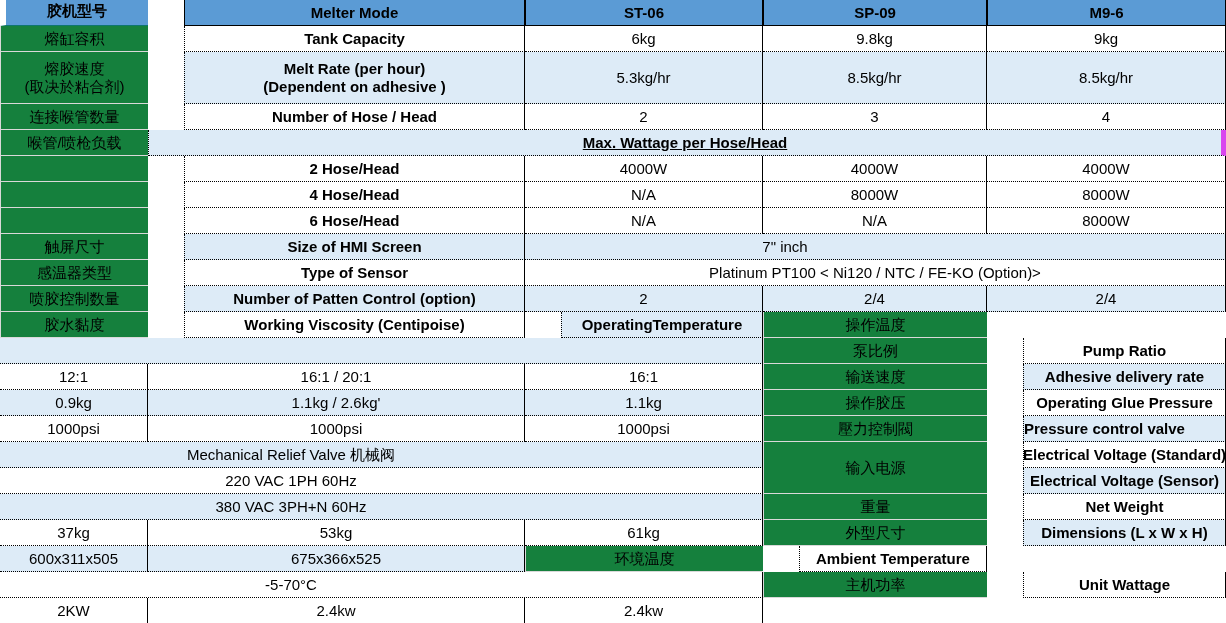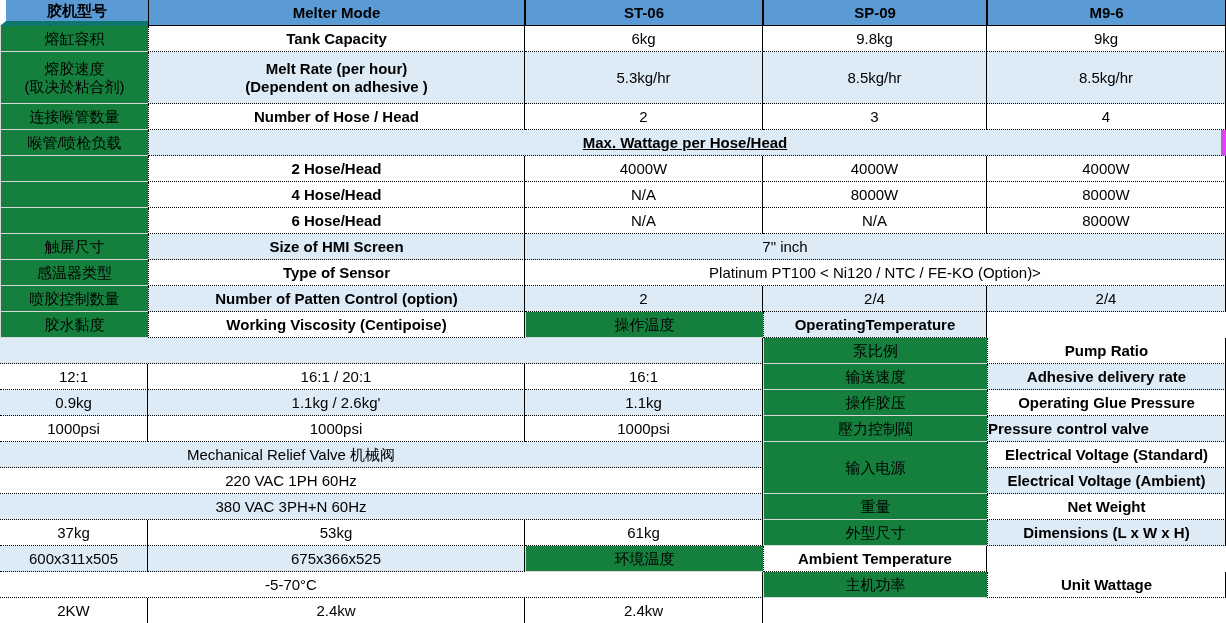--- a/index.html
+++ b/index.html
@@ -16,27 +16,27 @@
     display:flex; flex-direction:column; align-items:center; justify-content:center;
     font-size:15px; line-height:1.15; text-align:center;
     overflow:hidden; white-space:nowrap;
   }
   
   .cn{ border-left:1px solid #d9d9d9; border-bottom:1px solid #d9d9d9; background:#15803d; }
   
   .lbl{ font-weight:bold; border-left:1px dotted #000; border-bottom:1px dotted #000; }
   
   .val{ border-bottom:1px dotted #000; border-right:1px solid #000;text-align:center; }
-  .lbl{ border-right:1px solid #000; }
+  .lbl{ border-right:1px solid #000;margin-left:36px; }
   .span3{ grid-column:span 3; }
   .full{ grid-column:2 / 6; font-weight:bold; border-left:1px dotted #000; border-right:5px solid #d946ef; border-bottom:1px dotted #000;text-decoration:underline; }
   .alt{ background:#DDEBF7; }
   .hdr{ background:#5B9BD5; font-weight:bold; border-bottom:1px solid #000; }
   .hdr.lbl,.hdr.val{ border-left:1px solid #000; border-right:1px solid #000; border-bottom:1px solid #000; }
-  .hdr.cn{ border-left:6px solid #fff; border-bottom:5px solid #0f766e; }
+  .hdr.cn{ border-left:6px solid #fff; border-bottom:1px solid #0f766e;font-family:Liberation Mono, monospace; }
   .leftalign{ align-items:flex-start; }
   .shift{ padding-right:180px; }   
   .rspan2{ grid-row:span 2; }
 </style>
 </head>
 <body>
 
 <div class="spec-table">
 
   <div class="cell cn hdr">胶机型号</div>
@@ -100,22 +100,22 @@
 
   <div class="cell cn">喷胶控制数量</div>
   <div class="cell lbl alt">Number of Patten Control (option)</div>
   <div class="cell val alt">2</div>
   <div class="cell val alt">2/4</div>
   <div class="cell val alt">2/4</div>
 
   <div class="cell cn">胶水黏度</div>
   <div class="cell lbl">Working Viscosity (Centipoise)</div>
 
+  <div class="cell lbl alt">OperatingTemperature</div>
   <div class="cell cn">操作温度</div>
-  <div class="cell lbl alt">OperatingTemperature</div>
   <div class="cell val alt span3 shift"></div>
 
   <div class="cell cn">泵比例</div>
   <div class="cell lbl">Pump Ratio</div>
   <div class="cell val">12:1</div>
   <div class="cell val">16:1 / 20:1</div>
   <div class="cell val">16:1</div>
 
   <div class="cell cn">输送速度</div>
   <div class="cell lbl alt">Adhesive delivery rate</div>
@@ -130,21 +130,21 @@
   <div class="cell val">1000psi</div>
 
   <div class="cell cn">壓力控制閥</div>
   <div class="cell lbl alt leftalign">Pressure control valve</div>
   <div class="cell val alt span3 shift">Mechanical Relief Valve 机械阀</div>
 
   <div class="cell cn rspan2">输入电源</div>
   <div class="cell lbl">Electrical Voltage (Standard)</div>
   <div class="cell val span3 shift">220 VAC 1PH 60Hz</div>
 
-  <div class="cell lbl alt">Electrical Voltage (Ambient)</div>
+  <div class="cell lbl alt">Electrical Voltage (Sensor)</div>
   <div class="cell val alt span3 shift">380 VAC 3PH+N 60Hz</div>
 
   <div class="cell cn">重量</div>
   <div class="cell lbl">Net Weight</div>
   <div class="cell val">37kg</div>
   <div class="cell val">53kg</div>
   <div class="cell val">61kg</div>
 
   <div class="cell cn">外型尺寸</div>
   <div class="cell lbl alt">Dimensions (L x W x H)</div>

